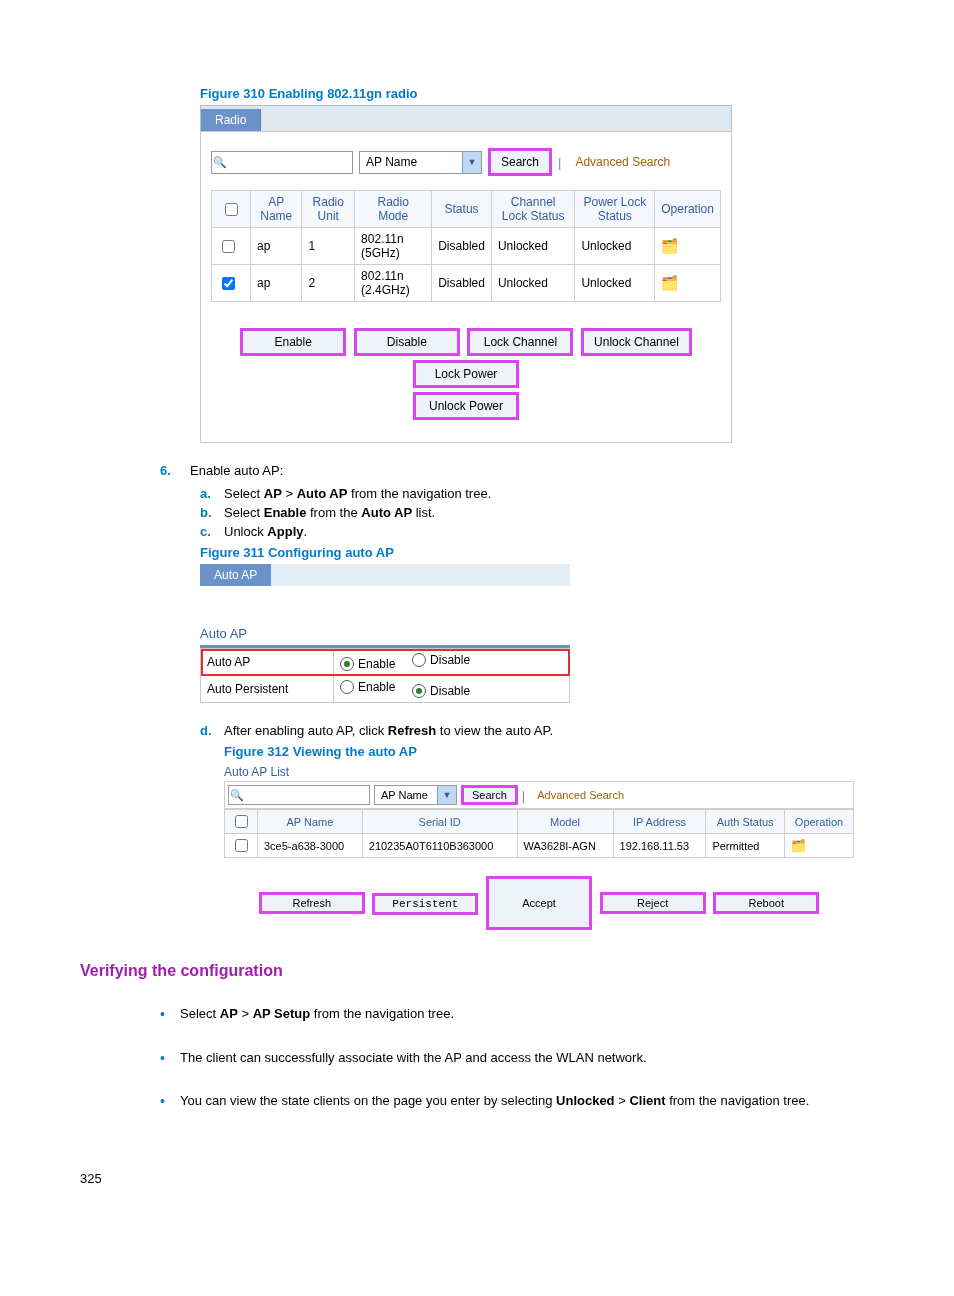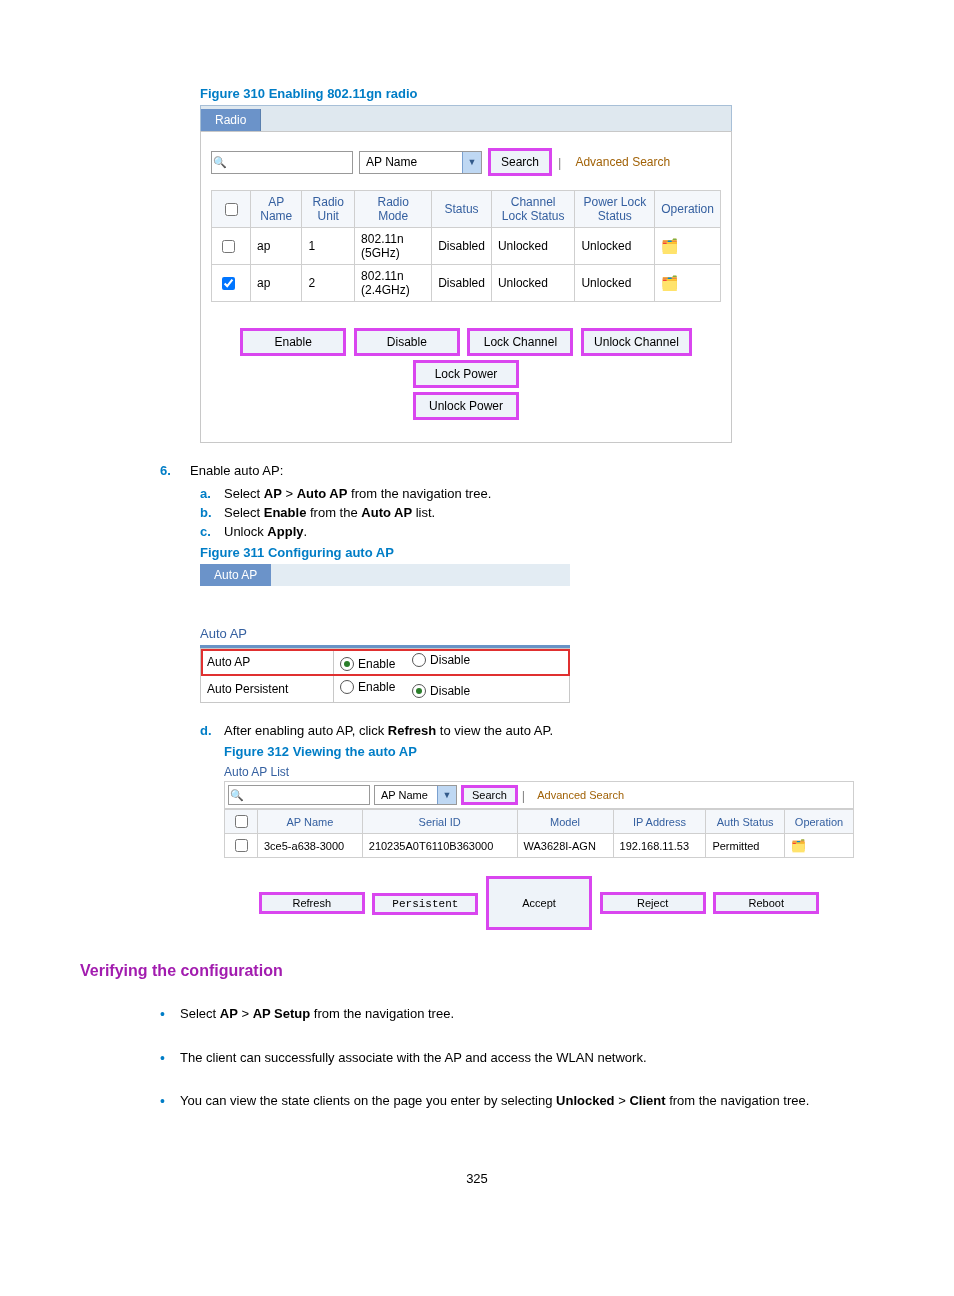--- a/index.html
+++ b/index.html
@@ -251,21 +251,21 @@
     line-height: 1.5;
   }
   ul.bullets > li:before {
     content: "•";
     color: #007dc6;
     position: absolute;
     left: 0;
     font-size: 14px;
   }
   .page-num {
-    text-align: center;
+    text-align: left;
     margin-top: 60px;
     font-size: 13px;
   }
   .fig-indent { margin-left: 120px; }
 </style>
 </head>
 <body>
 
 <div class="figure-caption fig-indent">Figure 310 Enabling 802.11gn radio</div>
 <div class="fig-indent" style="width:532px;">

